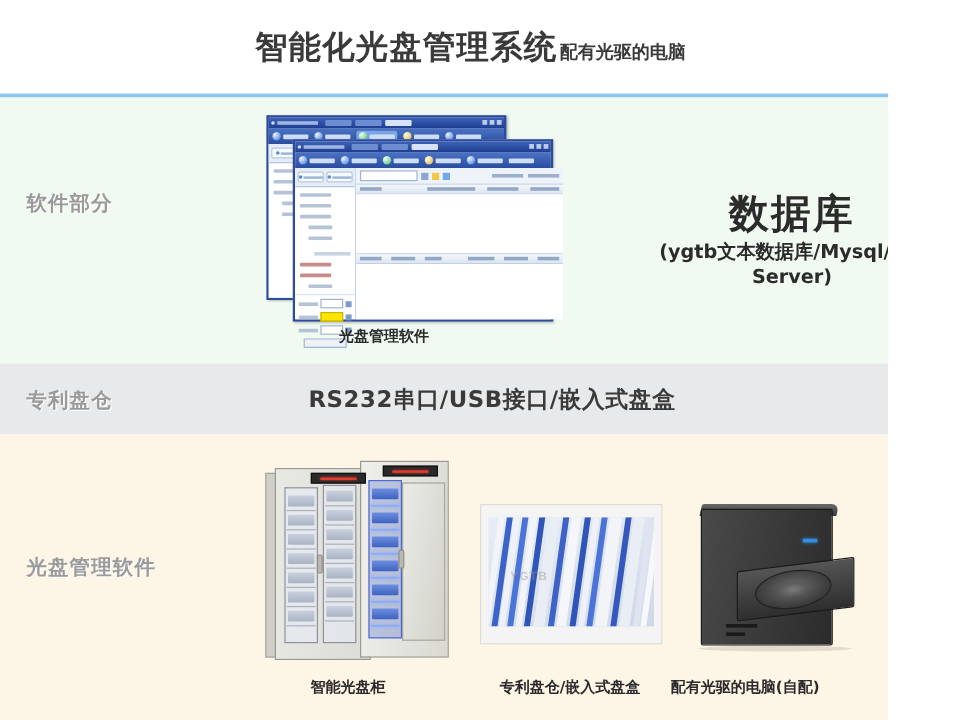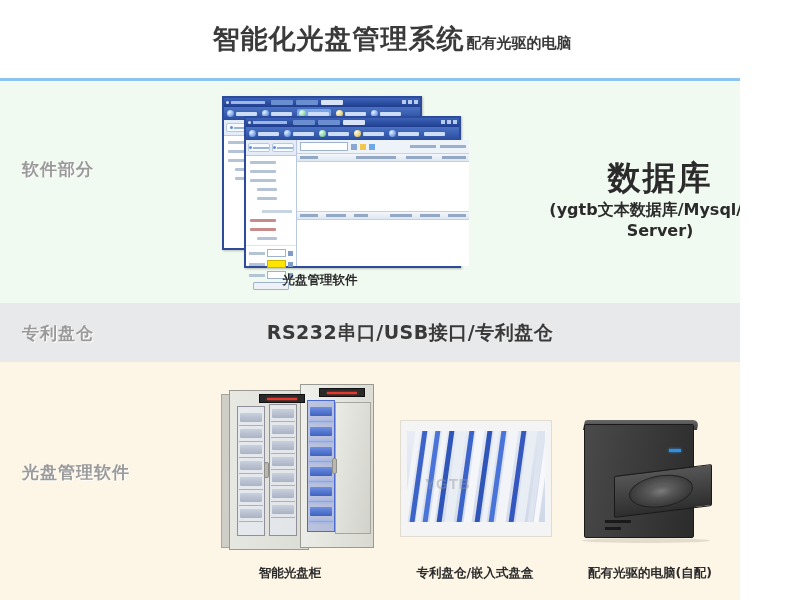--- a/index.html
+++ b/index.html
@@ -64,21 +64,21 @@
 
   
   .caption{
     position:absolute;text-align:center;
     font-size:12.5px;font-weight:bold;color:#2b2b2b;white-space:nowrap;
     font-family:"DejaVu Sans","Liberation Sans",sans-serif;
   }
   .cap-software{left:240px;top:272px;width:160px;}
   .cap-cabinet{left:205px;top:565px;width:170px;}
   .cap-magazine{left:390px;top:565px;width:170px;}
-  .cap-pc{left:555px;top:565px;width:190px;}
+  .cap-pc{left:526px;top:565px;width:190px;}
 
   
   .winwrap{position:absolute;left:222px;top:96px;width:240px;height:170px;}
   .win{position:absolute;background:#e9eef6;border:2px solid #2e4b9b;box-shadow:1px 1px 2px rgba(0,0,0,.25);}
   .win-back{left:0;top:0;width:196px;height:150px;}
   .win-front{left:22px;top:20px;width:213px;height:148px;}
 
   .titlebar{
     height:9px;background:linear-gradient(#3b63b8,#1f3d8f);
     display:flex;align-items:center;padding:0 2px;position:relative;
@@ -156,21 +156,21 @@
   .shelfglow{background:#7fa8ff;box-shadow:0 0 3px #6f9cff;}
   .disc{position:absolute;left:2px;right:2px;height:9px;background:linear-gradient(#c9d0dd,#aab3c4);border-radius:1px;}
   .disc.blue{background:linear-gradient(#6d8fe0,#3f62c0);}
   .cab-door{position:absolute;left:120px;top:22px;width:34px;height:130px;background:linear-gradient(100deg,#ebebe6,#d2d2cb);border:1px solid #a6a69f;}
   .handle{position:absolute;width:3px;height:14px;background:#b9b9b2;border:1px solid #8f8f88;border-radius:2px;}
 
   
   .magazine{left:400px;top:420px;width:150px;height:115px;background:#f4f4f4;border:1px solid #e0dcd0;overflow:hidden;}
   .mag-inner{position:absolute;left:6px;top:10px;right:6px;bottom:14px;background:linear-gradient(160deg,#e8edf5,#cfd8e8);overflow:hidden;}
   .fin{position:absolute;top:0;bottom:0;width:5px;transform:skewX(-8deg);}
-  .mag-wm{position:absolute;left:18px;top:44px;font-size:15px;font-weight:bold;color:rgba(150,150,150,.45);letter-spacing:1px;font-family:"Liberation Sans",sans-serif;}
+  .mag-wm{position:absolute;left:18px;top:44px;font-size:10px;font-weight:bold;color:rgba(150,150,150,.45);letter-spacing:1px;font-family:"Liberation Sans",sans-serif;}
 
   
   .pc{left:572px;top:418px;width:150px;height:125px;}
   .pc-case{position:absolute;left:12px;top:6px;width:108px;height:112px;background:linear-gradient(100deg,#4a4a4a,#2b2b2b);border:1px solid #1a1a1a;border-radius:2px;}
   .pc-top{position:absolute;left:12px;top:2px;width:114px;height:10px;background:linear-gradient(#6a6a6a,#3a3a3a);border-radius:2px 6px 0 0;transform:skewX(-12deg);}
   .pc-tray{position:absolute;left:42px;top:52px;width:96px;height:40px;background:linear-gradient(#555,#2e2e2e);border:1px solid #1a1a1a;transform:skewY(-7deg);border-radius:2px;}
   .pc-platter{position:absolute;left:14px;top:4px;width:62px;height:30px;background:radial-gradient(ellipse at 50% 45%,#6d6d6d,#3a3a3a 70%);border-radius:50%/50%;border:1px solid #222;}
   .pc-hub{position:absolute;left:50%;top:50%;width:24px;height:12px;margin:-6px 0 0 -12px;background:radial-gradient(ellipse,#7b7b7b,#4a4a4a);border-radius:50%;}
   .pc-led{position:absolute;right:12px;top:24px;width:12px;height:3px;background:#2f8fe0;box-shadow:0 0 3px #2f8fe0;}
   .pc-slot{position:absolute;left:20px;bottom:14px;width:26px;height:3px;background:#1a1a1a;}
@@ -384,21 +384,21 @@
 
   <div class="caption cap-software">光盘管理软件</div>
 
   <div class="db-block">
     <div class="db-title">数据库</div>
     <div class="db-sub">(ygtb文本数据库/Mysql/Sql Server)</div>
   </div>
 
   <div class="band band-connect"></div>
   <div class="band-label lbl-connect">专利盘仓</div>
-  <div class="conn-text">RS232串口/USB接口/专利盘仓</div>
+  <div class="conn-text">RS232串口/USB接口/嵌入式盘盒</div>
 
   <div class="band band-hardware"></div>
   <div class="band-label lbl-hardware">光盘管理软件</div>
 
   <div class="hw cabinet">
     <div class="cab-body cab-side"></div>
     <div class="cab-body cab-left"></div>
     <div class="cab-body cab-right"></div>
 
     <div class="cab-led led-l">

